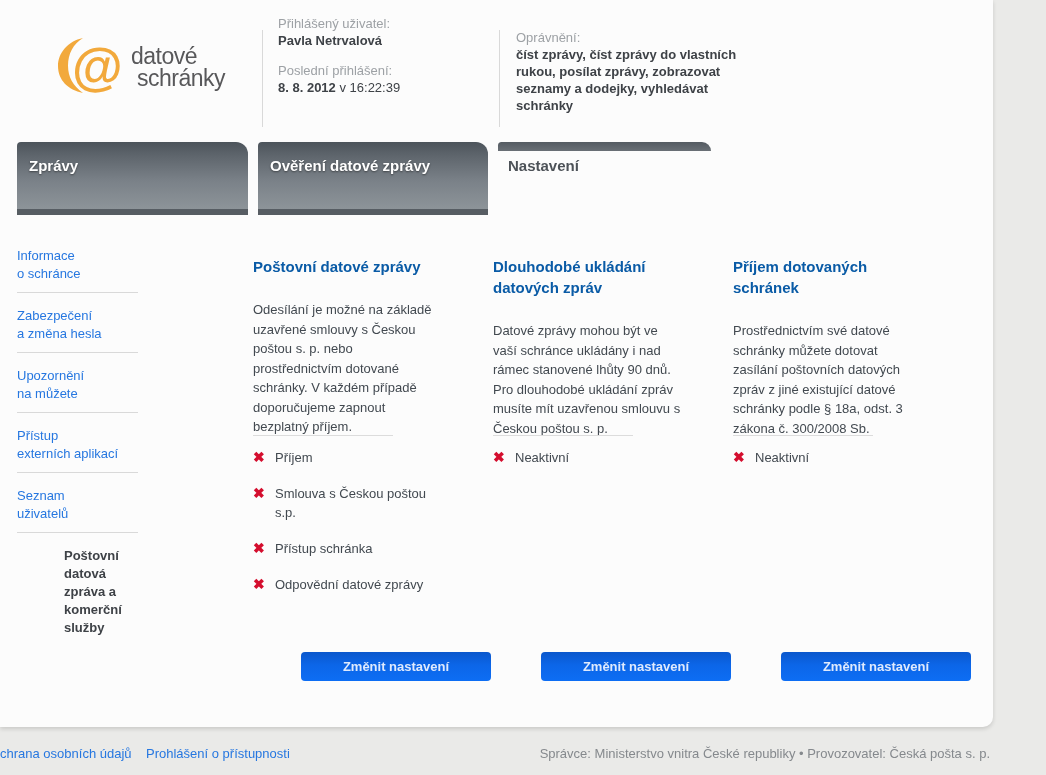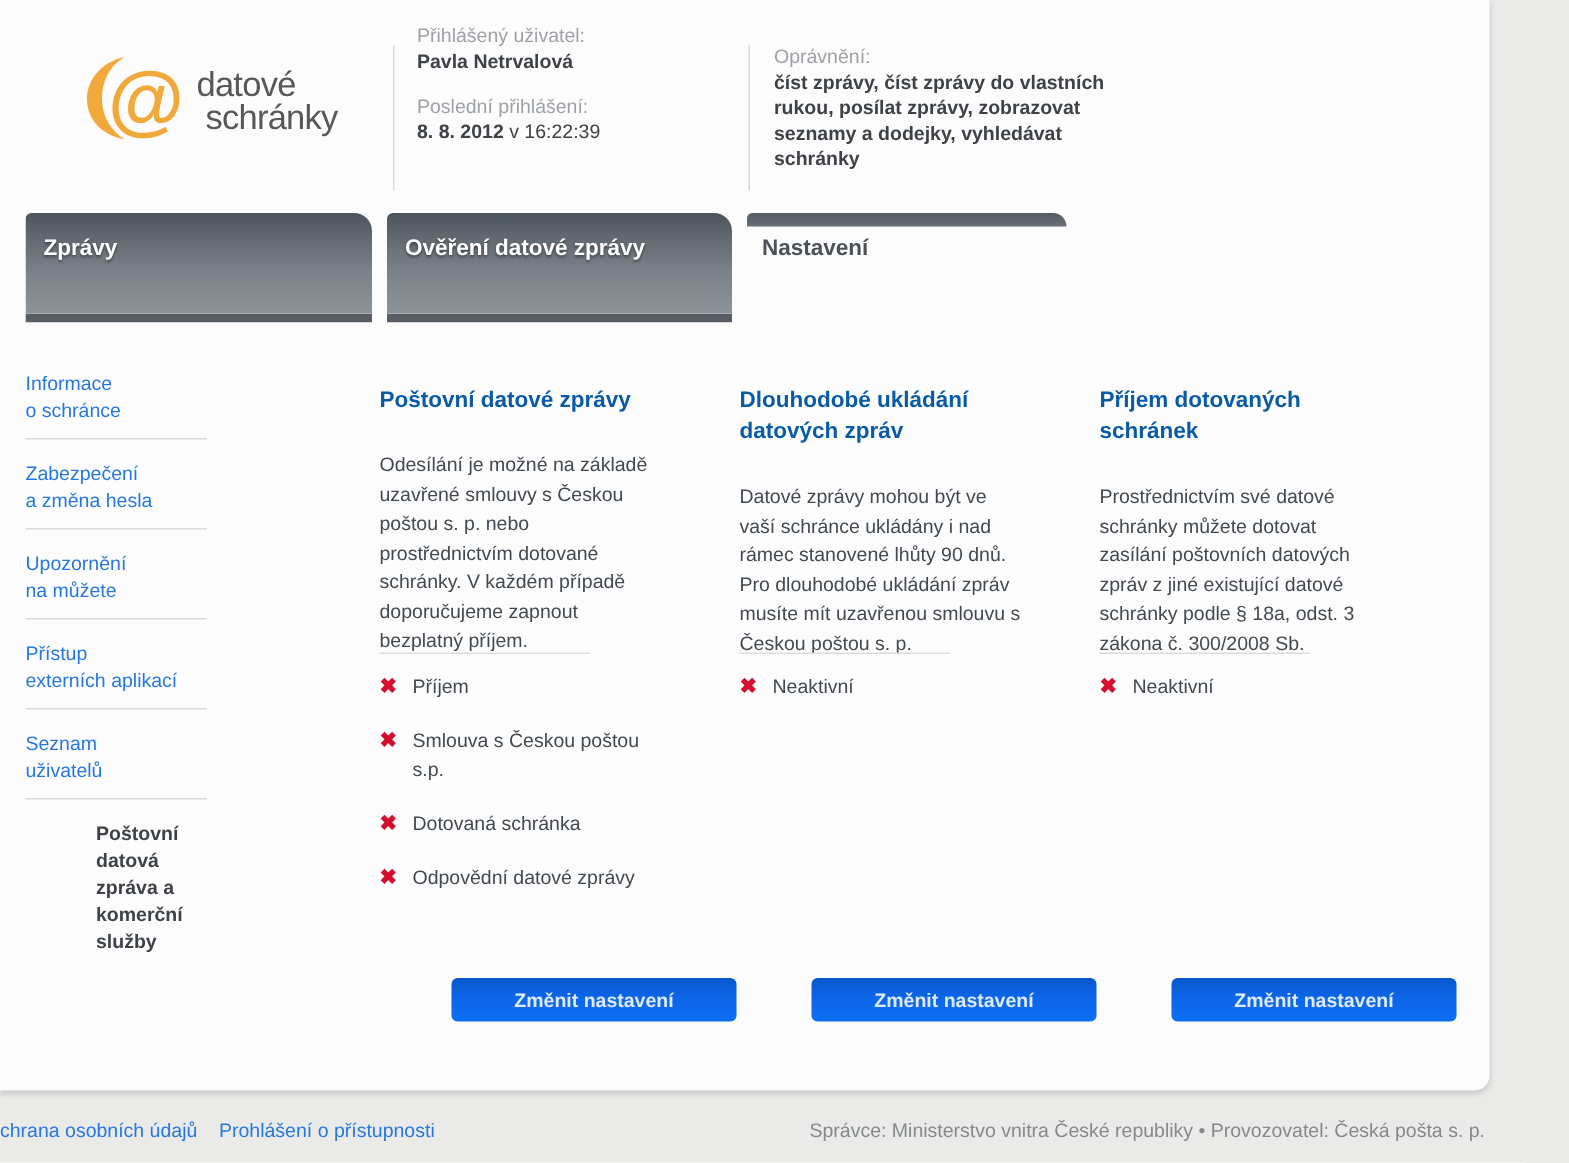--- a/index.html
+++ b/index.html
@@ -158,21 +158,21 @@
       <div class="status-item">
         <span class="cross">✖</span>
         <span class="status-label">Příjem</span>
       </div>
       <div class="status-item">
         <span class="cross">✖</span>
         <span class="status-label">Smlouva s Českou poštou s.p.</span>
       </div>
       <div class="status-item">
         <span class="cross">✖</span>
-        <span class="status-label">Dotovaná schránka</span>
+        <span class="status-label">Přístup schránka</span>
       </div>
       <div class="status-item">
         <span class="cross">✖</span>
         <span class="status-label">Odpovědní datové zprávy</span>
       </div>
     </div>
     <button class="btn">Změnit nastavení</button>
   </div>
 
   <div class="col c2">

